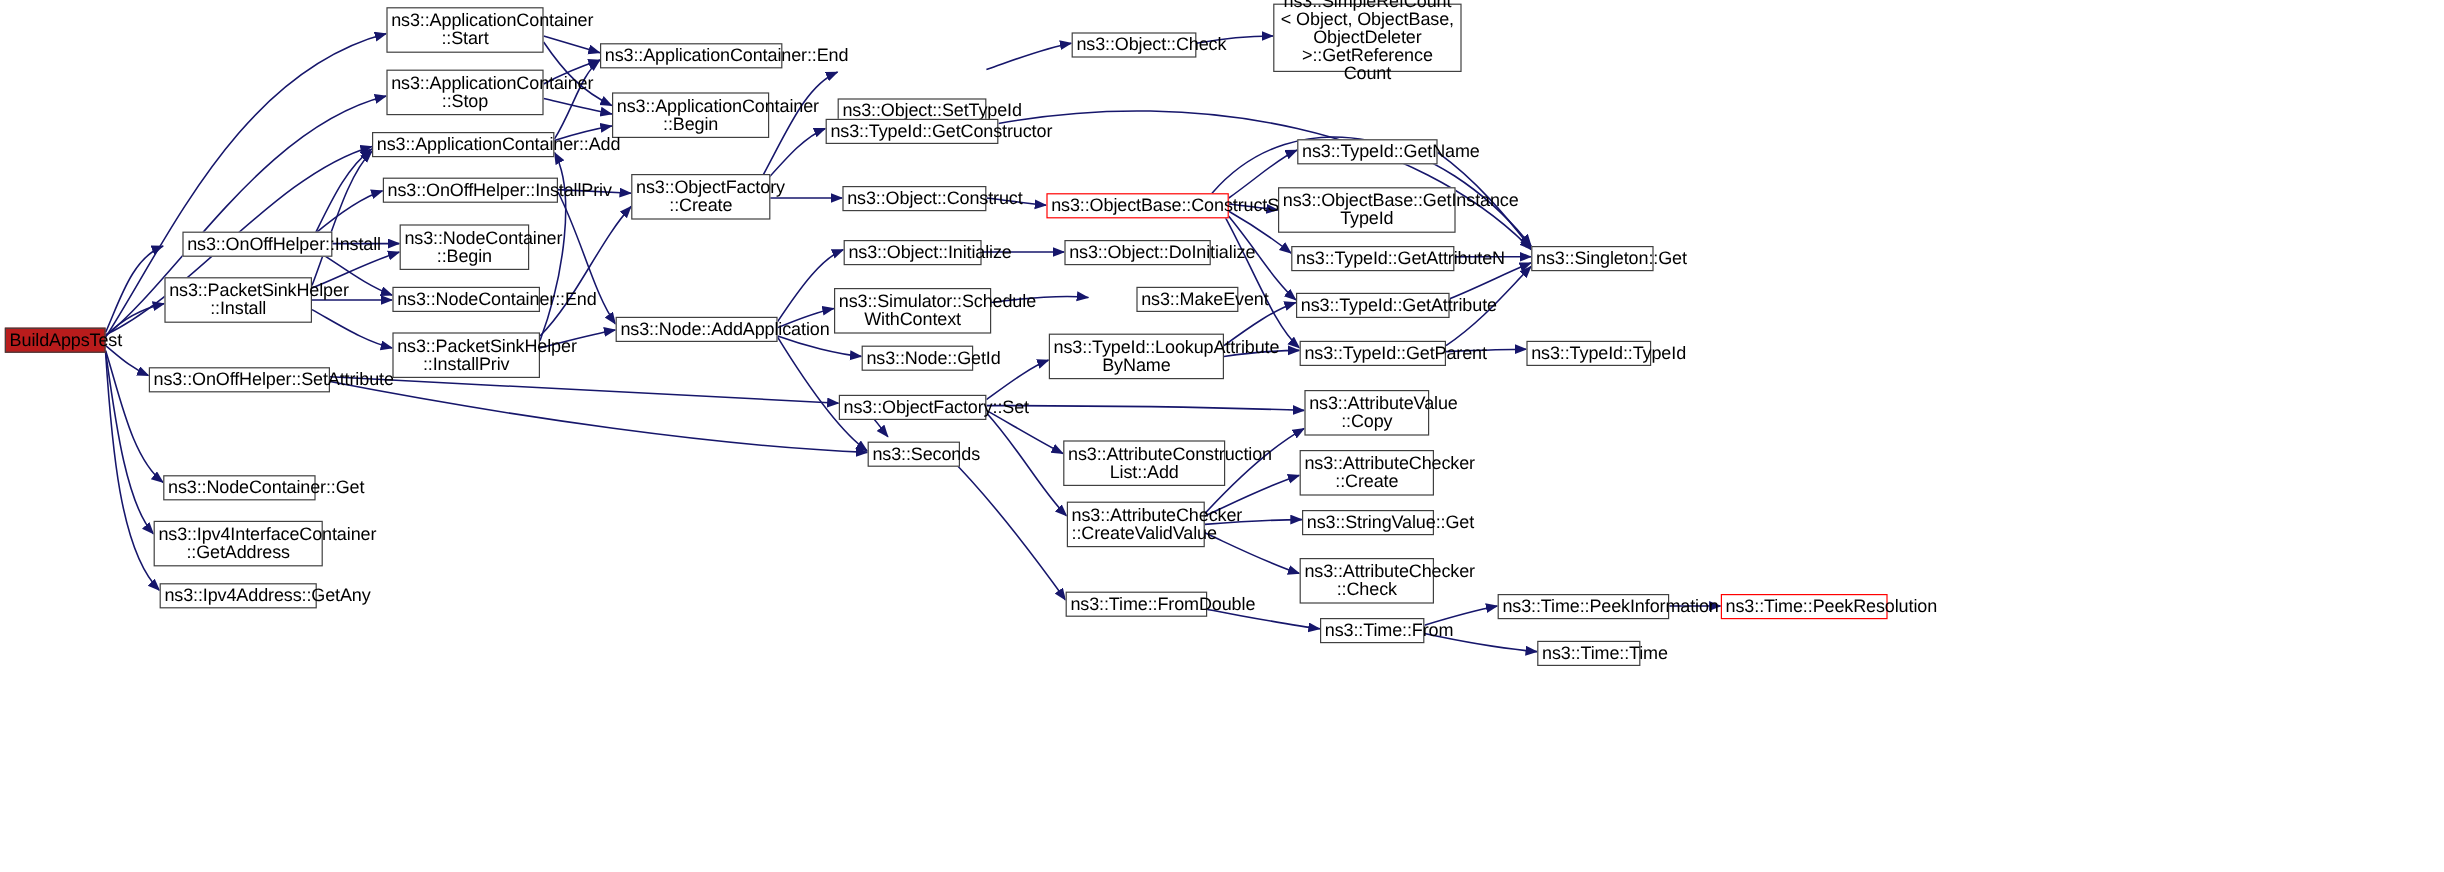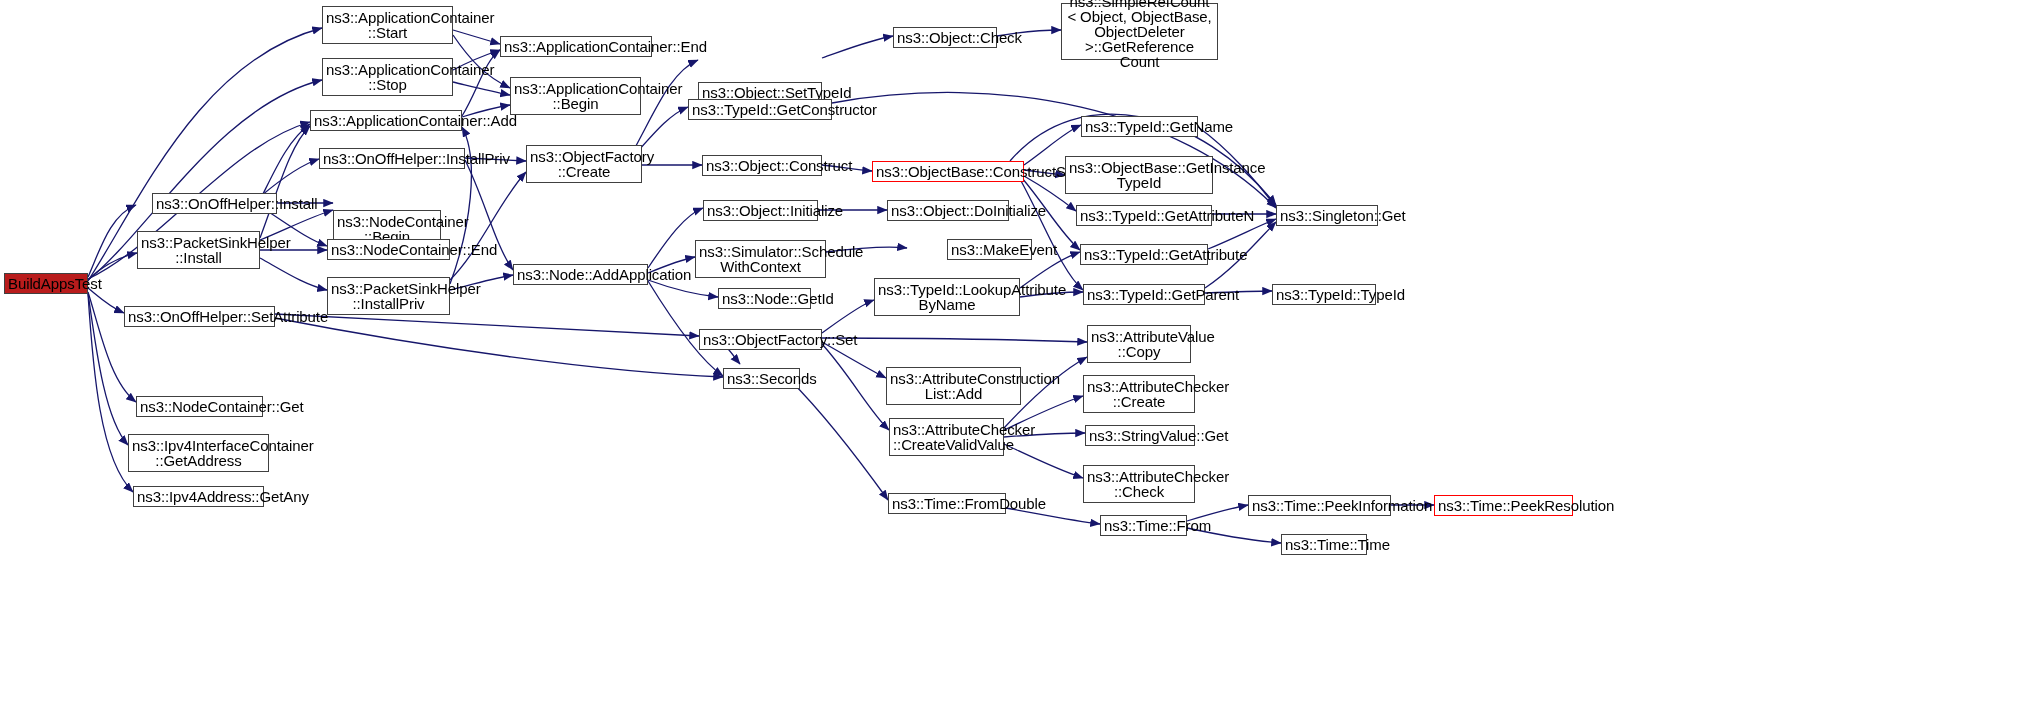--- a/index.html
+++ b/index.html
@@ -141,21 +141,21 @@
       <div class="node" style="left: 322px; top: 6px; width: 131px; height: 38px;"><span class="node-label">ns3::ApplicationContainer
 ::Start</span></div>
       <div class="node" style="left: 500px; top: 36px; width: 152px; height: 21px;"><span class="node-label">ns3::ApplicationContainer::End</span></div>
       <div class="node" style="left: 322px; top: 58px; width: 131px; height: 38px;"><span class="node-label">ns3::ApplicationContainer
 ::Stop</span></div>
       <div class="node" style="left: 510px; top: 77px; width: 131px; height: 38px;"><span class="node-label">ns3::ApplicationContainer
 ::Begin</span></div>
       <div class="node" style="left: 310px; top: 110px; width: 152px; height: 21px;"><span class="node-label">ns3::ApplicationContainer::Add</span></div>
       <div class="node" style="left: 319px; top: 148px; width: 146px; height: 21px;"><span class="node-label">ns3::OnOffHelper::InstallPriv</span></div>
       <div class="node" style="left: 152px; top: 193px; width: 125px; height: 21px;"><span class="node-label">ns3::OnOffHelper::Install</span></div>
-      <div class="node" style="left: 333px; top: 187px; width: 108px; height: 38px; margin-top: 23px;"><span class="node-label">ns3::NodeContainer
+      <div class="node" style="left: 333px; top: 187px; width: 108px; height: 38px;"><span class="node-label">ns3::NodeContainer
 ::Begin</span></div>
       <div class="node" style="left: 137px; top: 231px; width: 123px; height: 38px;"><span class="node-label">ns3::PacketSinkHelper
 ::Install</span></div>
       <div class="node" style="left: 327px; top: 239px; width: 123px; height: 21px;"><span class="node-label">ns3::NodeContainer::End</span></div>
       <div class="node" style="left: 327px; top: 277px; width: 123px; height: 38px;"><span class="node-label">ns3::PacketSinkHelper
 ::InstallPriv</span></div>
       <div class="node" style="left: 124px; top: 306px; width: 151px; height: 21px;"><span class="node-label">ns3::OnOffHelper::SetAttribute</span></div>
       <div class="node" style="left: 136px; top: 396px; width: 127px; height: 21px;"><span class="node-label">ns3::NodeContainer::Get</span></div>
       <div class="node" style="left: 128px; top: 434px; width: 141px; height: 38px;"><span class="node-label">ns3::Ipv4InterfaceContainer
 ::GetAddress</span></div>

